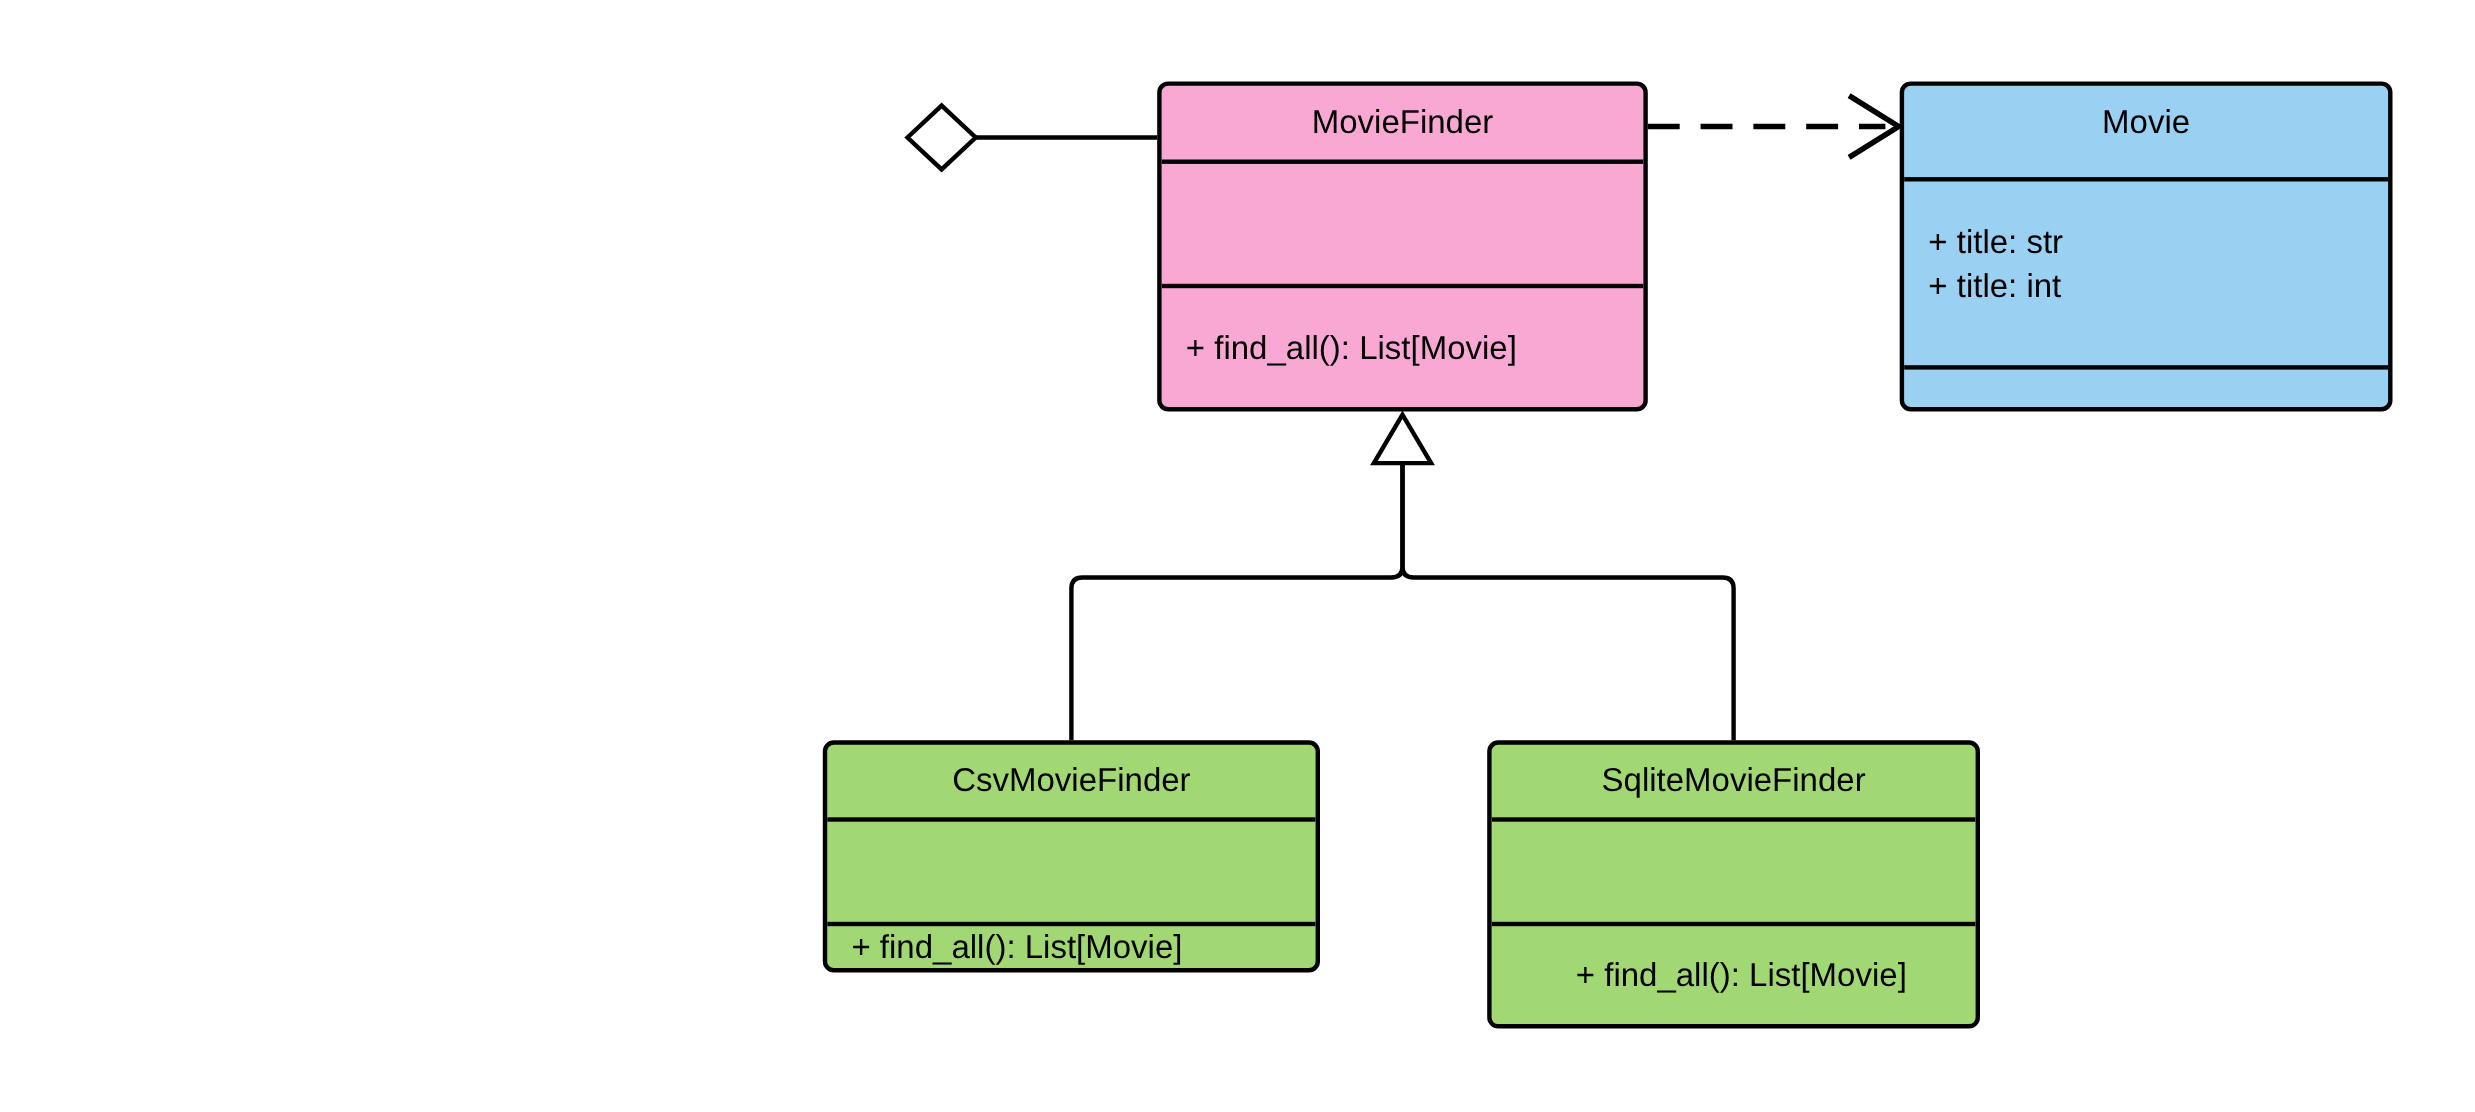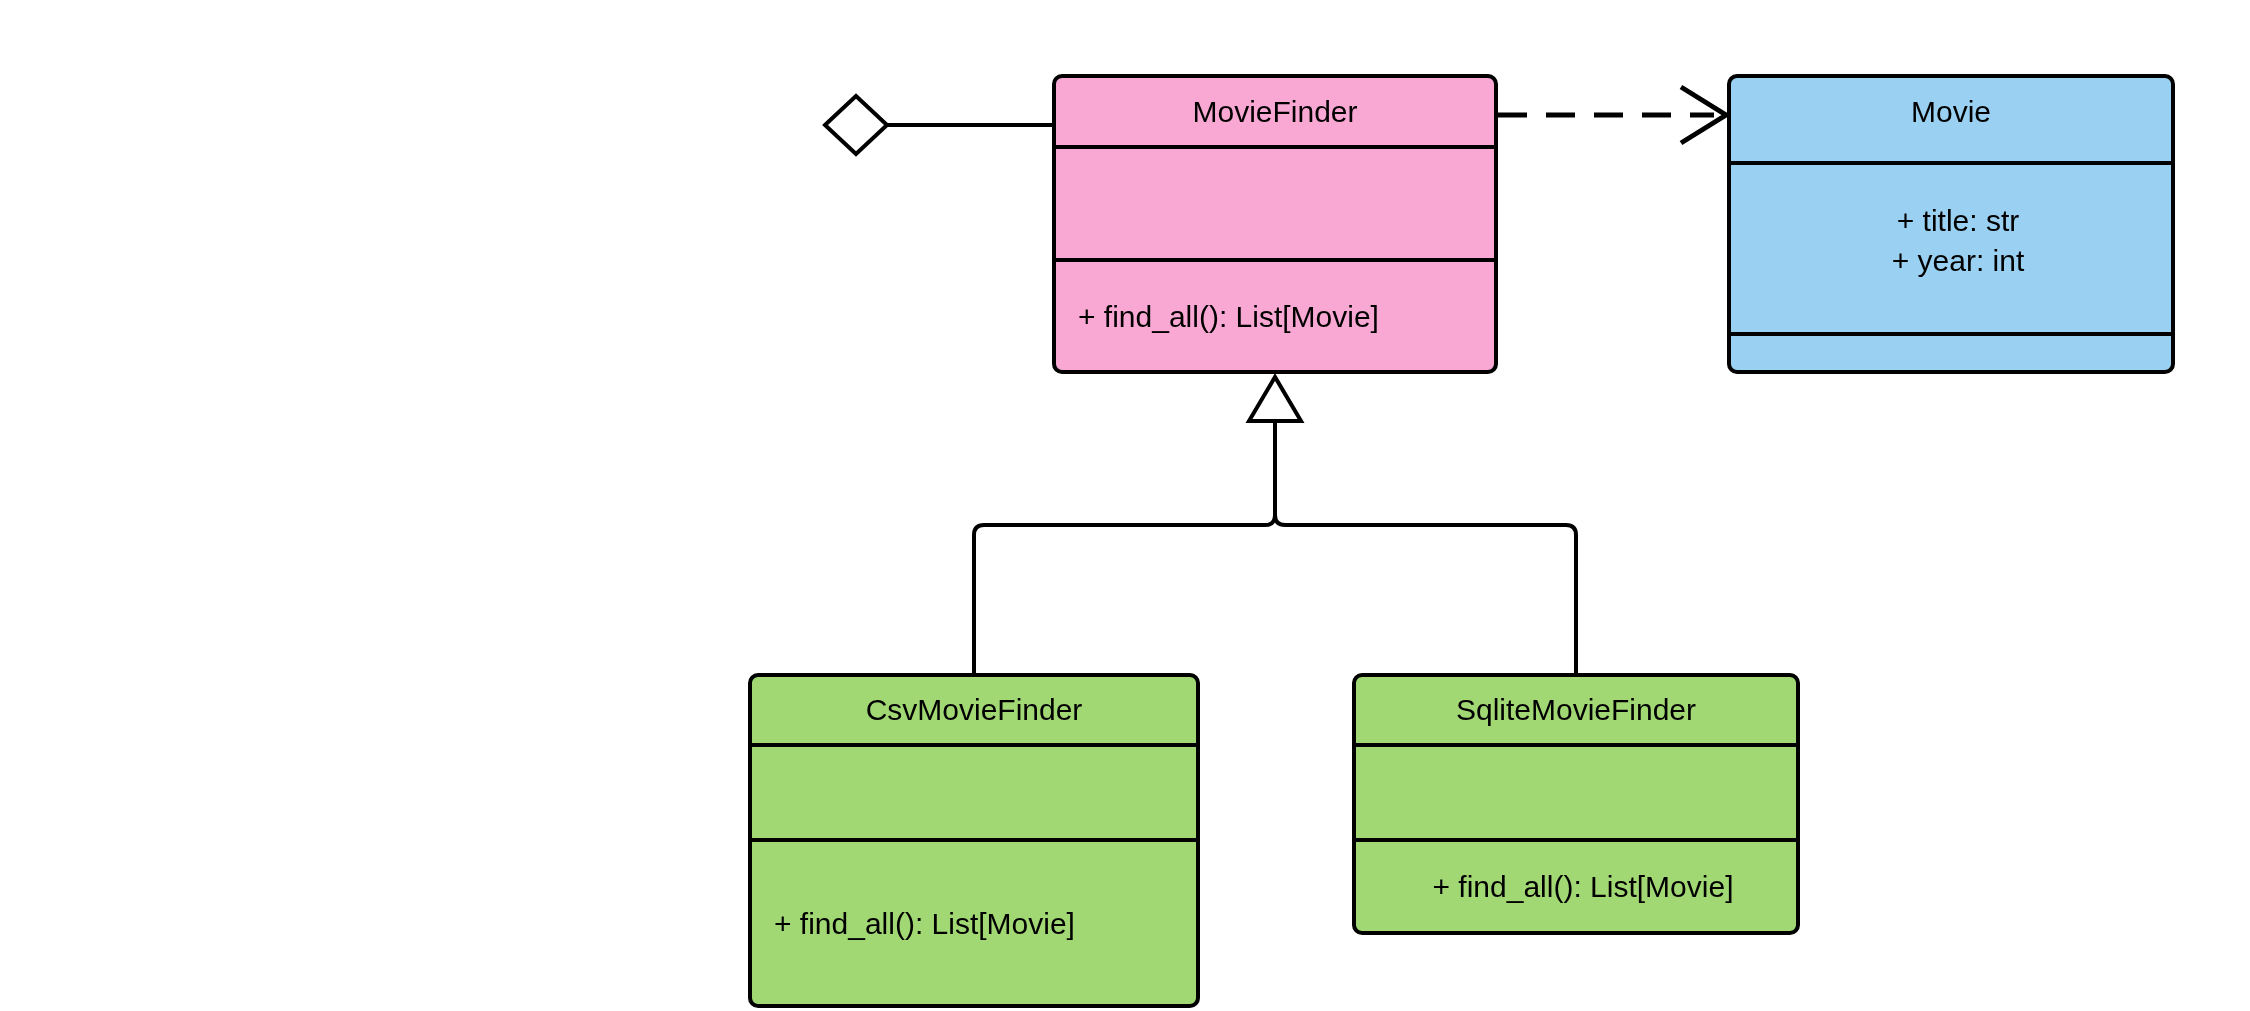--- a/index.html
+++ b/index.html
@@ -50,23 +50,23 @@
   #box-movielister { left: 75px;   top: 74px;  width: 748px; height: 300px; }
   #box-movielister .uml-title { height: 67px; }
   #box-movielister .uml-attrs { height: 94px; }
 
   #box-moviefinder { left: 1052px; top: 74px;  width: 446px; height: 300px; }
   #box-moviefinder .uml-title { height: 67px; }
   #box-moviefinder .uml-attrs { height: 113px; }
 
   #box-movie      { left: 1727px; top: 74px;  width: 448px; height: 300px; }
   #box-movie .uml-title { height: 67px; }
-  #box-movie .uml-attrs { height: 155px; line-height: 40px; align-items: center; }
+  #box-movie .uml-attrs { height: 155px; line-height: 40px; }
 
-  #box-csv        { left: 748px;  top: 673px; width: 452px; height: 335px; justify-content: flex-end; }
+  #box-csv        { left: 748px;  top: 673px; width: 452px; height: 211px; }
   #box-csv .uml-title { height: 66px; }
   #box-csv .uml-attrs { height: 95px; }
 
   #box-sqlite     { left: 1352px; top: 673px; width: 448px; height: 262px; }
   #box-sqlite .uml-title { height: 66px; }
   #box-sqlite .uml-attrs { height: 95px; }
 </style>
 </head>
 <body>
 
@@ -97,21 +97,21 @@
     <div class="uml-attrs"></div>
     <div class="uml-methods">
       <div class="member-line">+ find_all(): List[Movie]</div>
     </div>
   </div>
 
   <div class="uml-class" id="box-movie" style="background-color: rgb(154, 209, 242); gap: 16px;">
     <div class="uml-title">Movie</div>
     <div class="uml-attrs">
       <div class="member-line">+ title: str</div>
-      <div class="member-line">+ year: int</div>
+      <div class="member-line">+ title: int</div>
     </div>
     <div class="uml-methods"></div>
   </div>
 
   <div class="uml-class" id="box-csv" style="background-color: rgb(162, 216, 116);">
     <div class="uml-title">CsvMovieFinder</div>
     <div class="uml-attrs"></div>
     <div class="uml-methods">
       <div class="member-line">+ find_all(): List[Movie]</div>
     </div>

